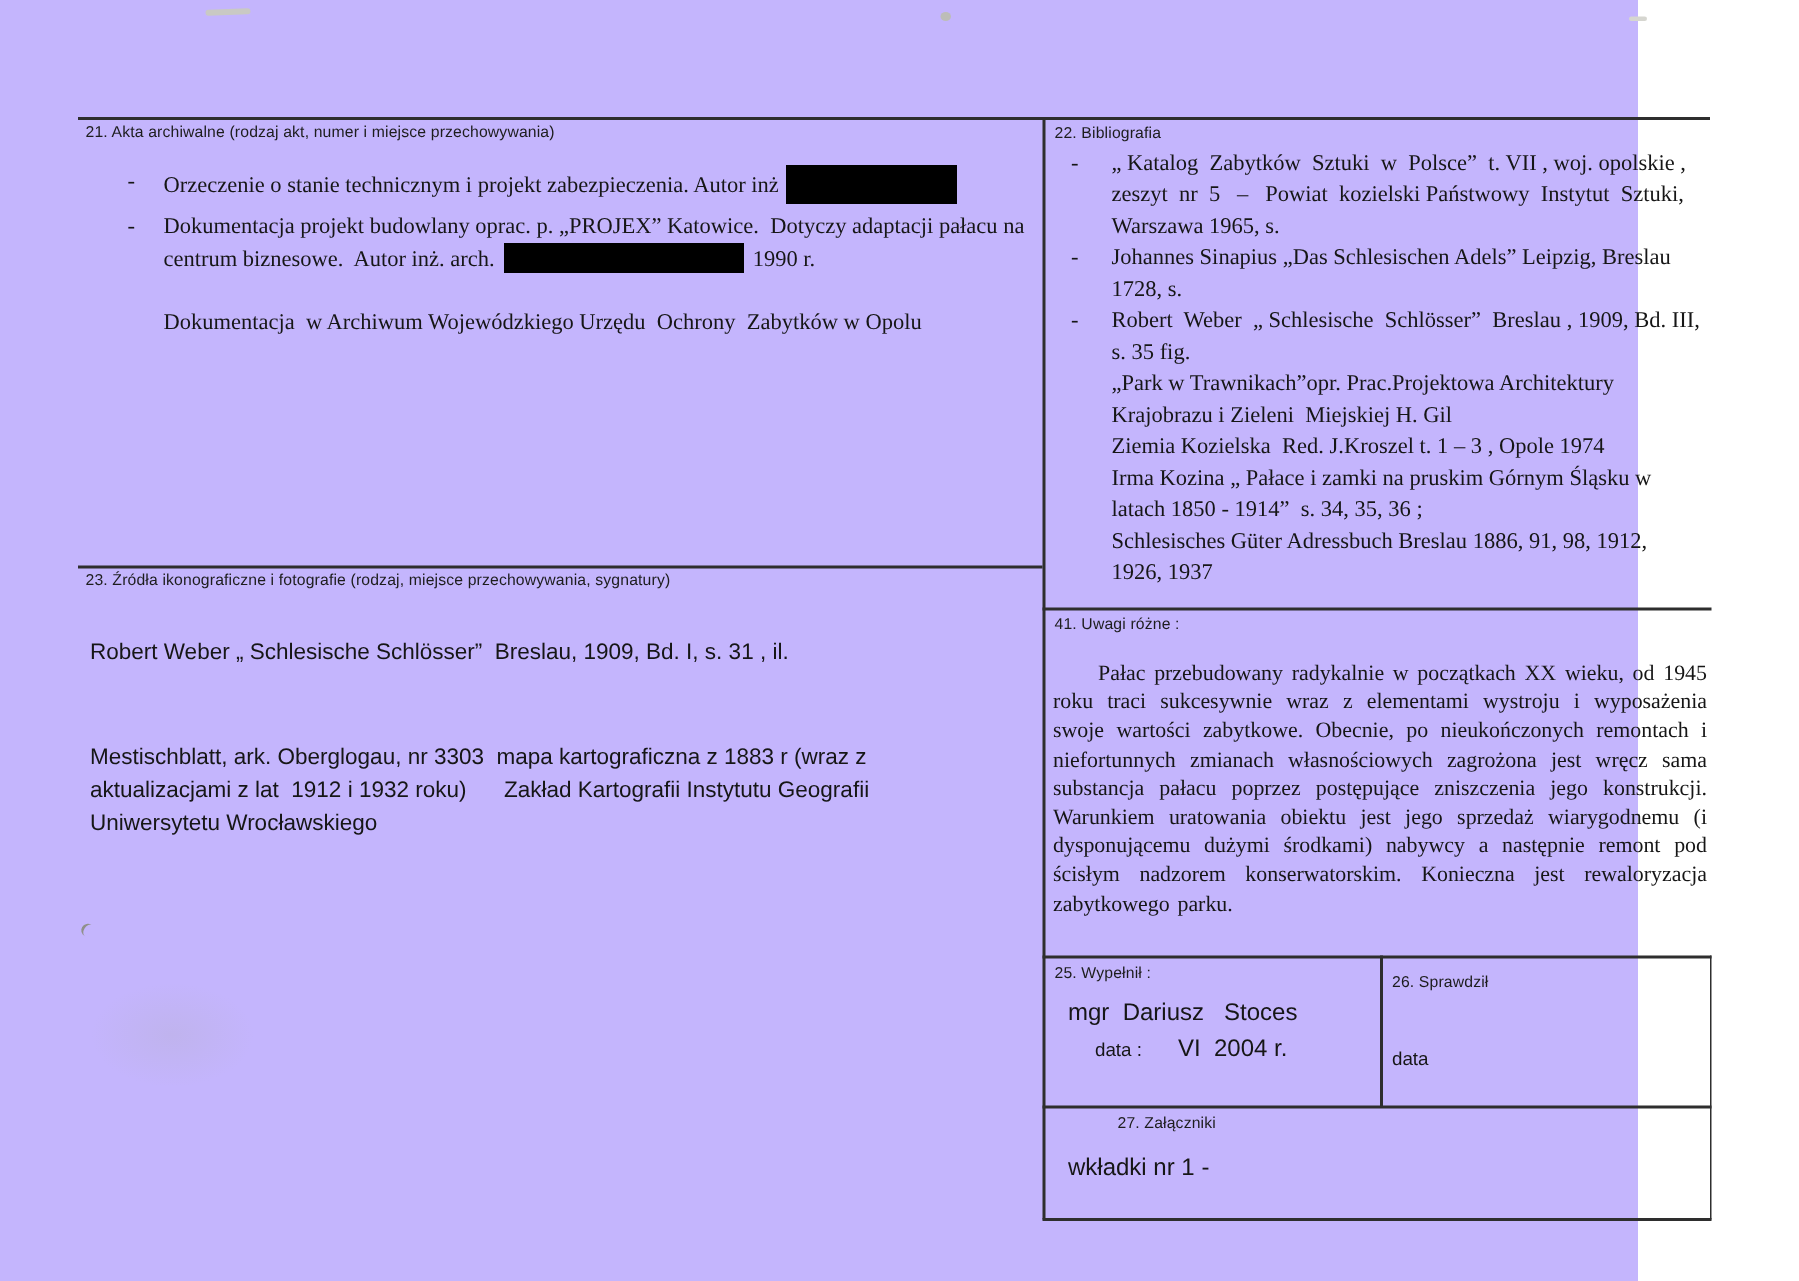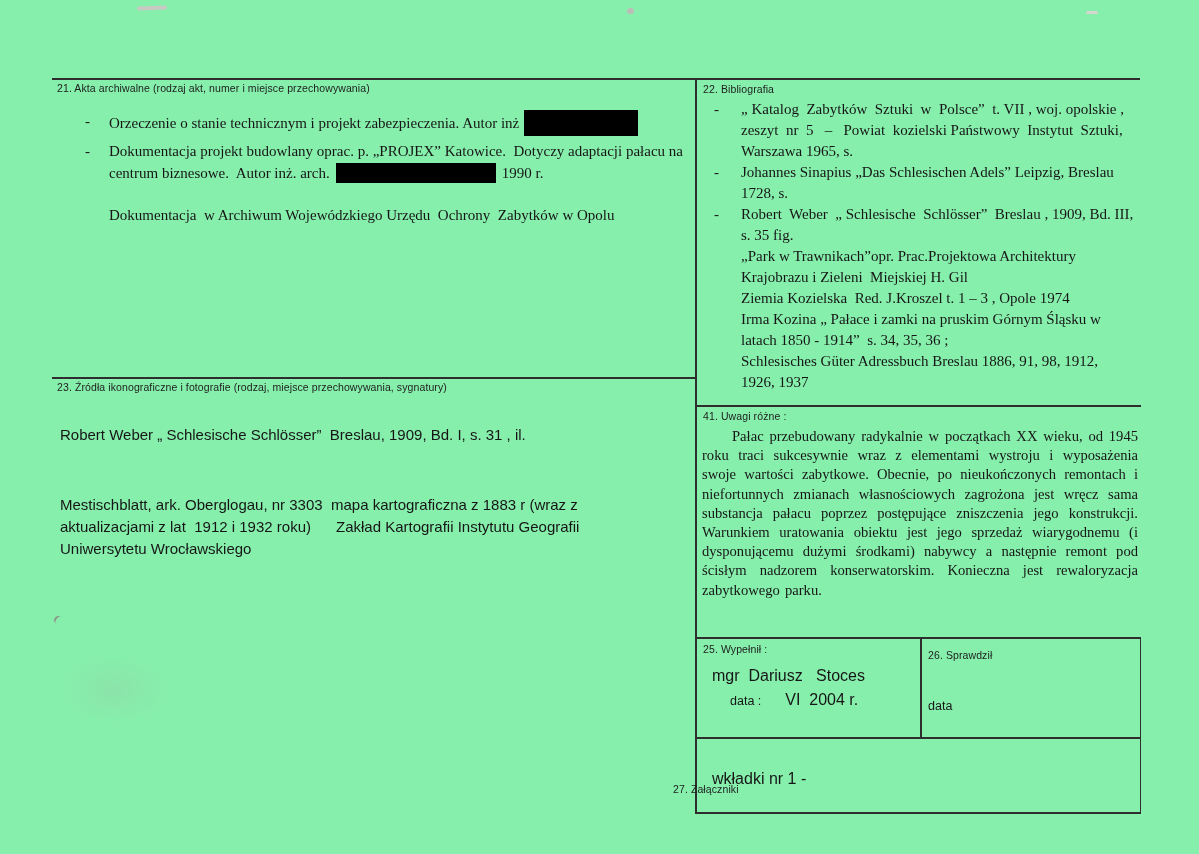--- a/index.html
+++ b/index.html
@@ -1,36 +1,36 @@
 <!DOCTYPE html>
 <html><head>
 <meta charset="utf-8">
 <style>
   html,body{margin:0;padding:0;}
   body{width:1199px;height:854px;background:#ffffff;overflow:hidden;}
-  .page{position:relative;width:1199px;height:854px;background:#86efac;color:#161616;font-family:"Liberation Serif",serif;}
+  .page{position:relative;width:1092px;height:854px;background:#c4b5fd;color:#161616;font-family:"Liberation Serif",serif;}
   .line{position:absolute;background:#2e2e2e;}
   .form-label{position:absolute;font-family:"Liberation Sans",sans-serif;font-size:10.5px;color:#1d1d1d;letter-spacing:0.1px;white-space:nowrap;}
   .sans-text{font-family:"Liberation Sans",sans-serif;}
   .pre{white-space:pre-wrap;}
   .s21-block{position:absolute;left:85px;top:110px;width:608px;font-size:15px;line-height:22px;}
   .dash-row{display:flex;align-items:flex-start;}
   .dash-col{width:24px;flex:0 0 24px;}
   .item-text{flex:1 1 auto;}
   .s21-item2{margin-top:4px;}
   .redaction{display:inline-block;background:#000;}
   .redaction-1{width:114px;height:26px;margin-left:5px;vertical-align:-8px;}
   .redaction-2{width:160px;height:20px;margin:0 6px;vertical-align:-5px;}
   .s21-note{margin-top:20px;margin-left:24px;font-family:Liberation Serif, serif;}
   .s22-block{position:absolute;left:714px;top:99px;width:424px;font-size:15px;line-height:21px;}
   .dash-col-22{width:27px;flex:0 0 27px;}
   .bib-text{flex:1 1 auto;}
   .s23-line1{position:absolute;left:60px;top:426px;font-size:15px;}
   .s23-line2{position:absolute;left:60px;top:494px;width:604px;font-size:15px;line-height:22px;}
-  .s24-para{position:absolute;left:702px;top:427px;width:436px;height:208px;overflow:hidden;font-size:14.6px;line-height:19.2px;text-align:justify;text-indent:30px;word-spacing:1.5px;}
+  .s24-para{position:absolute;left:702px;top:440px;width:436px;height:208px;overflow:hidden;font-size:14.6px;line-height:19.2px;text-align:justify;text-indent:30px;word-spacing:1.5px;}
   .s25-name{position:absolute;left:712px;top:667px;font-size:16px;}
   .s25-date{position:absolute;left:730px;top:691px;display:flex;align-items:baseline;gap:24px;justify-content:center;}
   .s25-date-label{font-size:12.5px;}
   .s25-date-value{font-size:16px;}
   .s26-data{position:absolute;left:928px;top:699px;font-size:12.5px;}
   .s27-text{position:absolute;left:712px;top:770px;font-size:16px;}
   .artifact{position:absolute;pointer-events:none;}
   .artifact-1{left:137px;top:6px;width:30px;height:4px;background:#c9c9c4;border-radius:2px;transform:rotate(-2deg);}
   .artifact-2{left:627px;top:8px;width:7px;height:6px;background:#bdbdb8;border-radius:50%;}
   .artifact-3{left:1086px;top:11px;width:12px;height:3px;background:#d6d6d0;border-radius:2px;}
@@ -57,21 +57,21 @@
   <div class="line" style="left:695px;top:737px;width:446px;height:1.5px;"></div>
   <div class="line" style="left:695px;top:812px;width:446px;height:1.5px;"></div>
   <div class="line" style="left:1139.5px;top:637px;width:1.5px;height:176px;"></div>
 
   <div class="form-label" style="left:57px;top:82px;">21. Akta archiwalne (rodzaj akt, numer i miejsce przechowywania)</div>
   <div class="form-label" style="left:703px;top:83px;">22. Bibliografia</div>
   <div class="form-label" style="left:57px;top:381px;">23. Źródła ikonograficzne i fotografie (rodzaj, miejsce przechowywania, sygnatury)</div>
   <div class="form-label" style="left:703px;top:410px;">41. Uwagi różne :</div>
   <div class="form-label" style="left:703px;top:643px;">25. Wypełnił :</div>
   <div class="form-label" style="left:928px;top:649px;">26. Sprawdził</div>
-  <div class="form-label" style="left:673px;top:743px;margin-top:40px;">27. Załączniki</div>
+  <div class="form-label" style="left:745px;top:743px;">27. Załączniki</div>
 
   <div class="s21-block">
     <div class="dash-row">
         <span class="dash-col">-</span>
         <span class="item-text pre"><span>Orzeczenie o stanie technicznym i projekt zabezpieczenia. Autor inż</span><span class="redaction redaction-1"></span></span>
       </div>
     <div class="dash-row s21-item2">
         <span class="dash-col">-</span>
         <span class="item-text pre"><span>Dokumentacja projekt budowlany oprac. p. „PROJEX” Katowice.  Dotyczy adaptacji pałacu na centrum biznesowe.  Autor inż. arch.</span><span class="redaction redaction-2"></span><span>1990 r.</span></span>
       </div>

